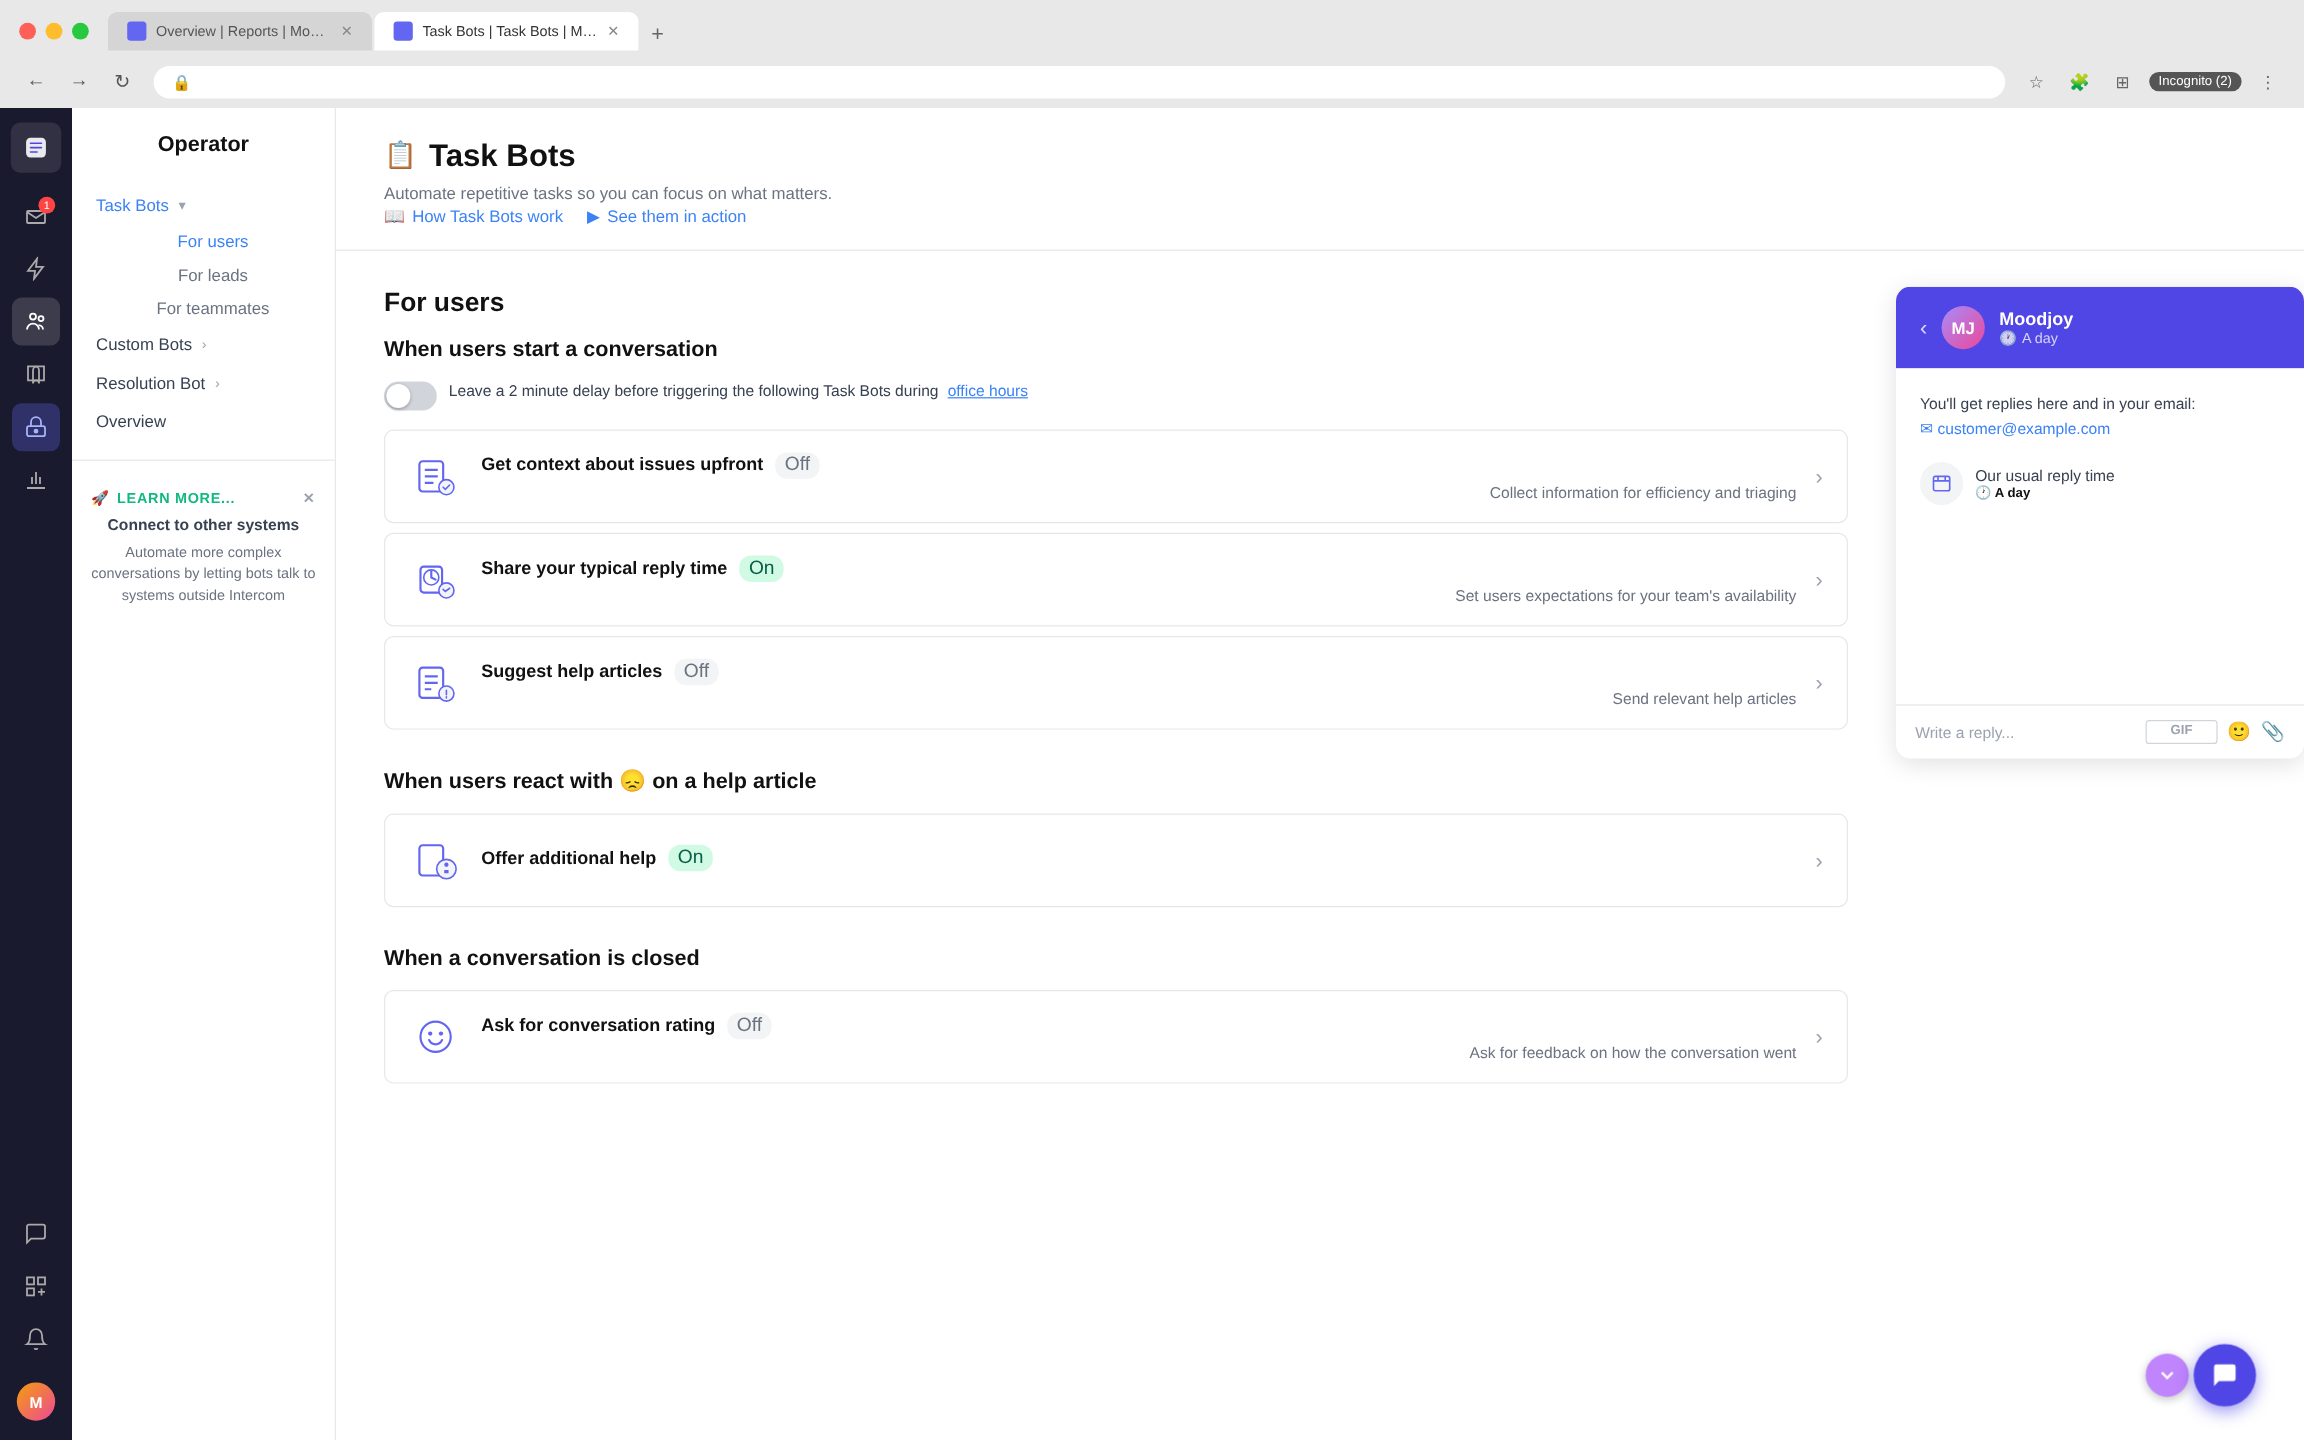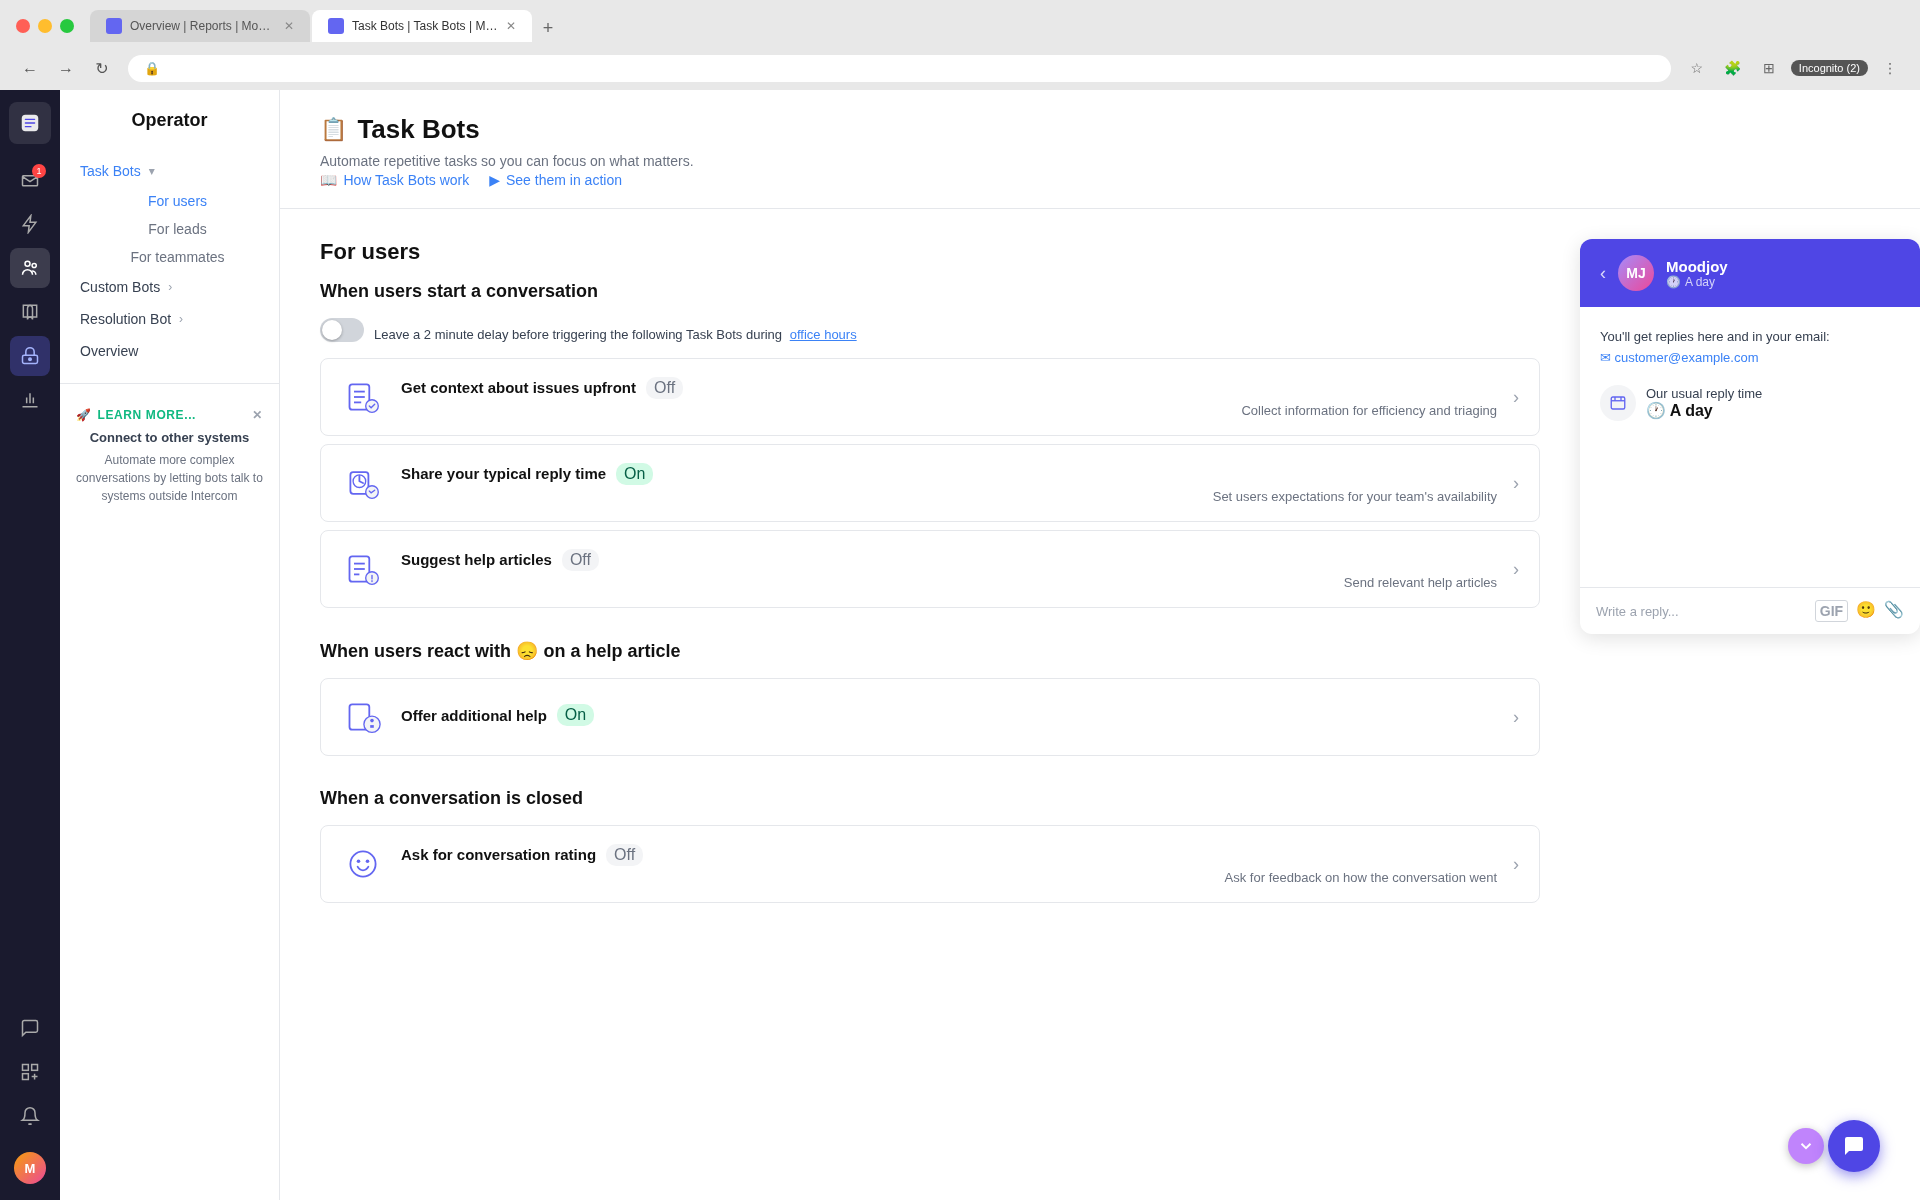--- a/index.html
+++ b/index.html
@@ -62,21 +62,21 @@
     .page-links { display: flex; gap: 20px; }
     .page-link { display: flex; align-items: center; gap: 6px; font-size: 14px; color: #3b82f6; cursor: pointer; }
 
     
     .content-with-preview { display: flex; gap: 0; }
     .content-main { flex: 1; padding: 30px 40px; }
 
     .section-title { font-size: 18px; font-weight: 700; color: #111; margin-bottom: 20px; }
 
     
-    .toggle-row { display: flex; align-items: flex-end; gap: 10px; margin-bottom: 16px; }
+    .toggle-row { display: flex; align-items: flex-start; gap: 10px; margin-bottom: 16px; }
     .toggle { width: 44px; height: 24px; border-radius: 12px; background: #d1d5db; display: flex; align-items: center; padding: 2px; cursor: pointer; flex-shrink: 0; }
     .toggle.off { background: #d1d5db; }
     .toggle-knob { width: 20px; height: 20px; border-radius: 50%; background: #fff; box-shadow: 0 1px 3px rgba(0,0,0,0.3); transition: transform 0.2s; }
     .toggle-label { font-size: 13px; color: #374151; }
     .toggle-label a { color: #3b82f6; }
 
     
     .bot-cards { display: flex; flex-direction: column; gap: 8px; margin-bottom: 32px; }
     .bot-card { background: #fff; border: 1px solid #e5e7eb; border-radius: 8px; display: flex; align-items: center; padding: 16px 20px; cursor: pointer; gap: 16px; text-align: right; }
     .bot-card-icon { width: 44px; height: 44px; flex-shrink: 0; display: flex; align-items: center; justify-content: center; }
@@ -99,21 +99,21 @@
     .chat-header-back { color: rgba(255,255,255,0.8); font-size: 18px; cursor: pointer; }
     .chat-avatar { width: 36px; height: 36px; border-radius: 50%; background: linear-gradient(135deg, #a78bfa, #ec4899); display: flex; align-items: center; justify-content: center; font-size: 14px; font-weight: 700; color: #fff; flex-shrink: 0; }
     .chat-header-info { flex: 1; }
     .chat-header-name { font-size: 15px; font-weight: 600; color: #fff; }
     .chat-header-status { font-size: 12px; color: rgba(255,255,255,0.75); display: flex; align-items: center; gap: 4px; }
     .chat-body { padding: 20px; min-height: 280px; background: #fff; }
     .chat-message { font-size: 13px; color: #374151; line-height: 1.6; margin-bottom: 12px; }
     .chat-message-email { color: #3b82f6; font-size: 13px; }
     .reply-time-icon { width: 36px; height: 36px; background: #f3f4f6; border-radius: 50%; display: flex; align-items: center; justify-content: center; font-size: 16px; flex-shrink: 0; }
     .reply-time-text { font-size: 13px; color: #374151; }
-    .reply-time-value { font-size: 16px; font-weight: 600; color: #111; }
+    .reply-time-value { font-size: 11px; font-weight: 600; color: #111; }
     .chat-footer { border-top: 1px solid #e5e7eb; padding: 12px 16px; display: flex; align-items: center; gap: 8px; }
     .chat-input-placeholder { flex: 1; font-size: 13px; color: #9ca3af; }
     .chat-footer-actions { display: flex; gap: 8px; color: #9ca3af; font-size: 16px; }
 
     
     .floating-chat { position: fixed; bottom: 30px; right: 30px; width: 52px; height: 52px; background: #4f46e5; border-radius: 50%; display: flex; align-items: center; justify-content: center; cursor: pointer; box-shadow: 0 4px 14px rgba(79,70,229,0.5); z-index: 1000; }
     .floating-chat-down { position: fixed; bottom: 30px; right: 90px; width: 36px; height: 36px; background: #a78bfa; border-radius: 50%; display: flex; align-items: center; justify-content: center; cursor: pointer; box-shadow: 0 2px 8px rgba(0,0,0,0.2); z-index: 1000; }
   </style>
 </head>
 <body>
@@ -461,21 +461,21 @@
                 <div class="reply-time-value">
                   <span>🕐 </span>
                   <span>A day</span>
                 </div>
               </div>
             </div>
           </div>
           <div class="chat-footer">
             <span class="chat-input-placeholder">Write a reply...</span>
             <div class="chat-footer-actions">
-              <span style="font-size:14px; font-weight:700; color:#9ca3af; border:1px solid #d1d5db; padding:2px 4px; border-radius:3px;">GIF</span>
+              <span style="font-size:11px; font-weight:700; color:#9ca3af; border:1px solid #d1d5db; padding:2px 20px; border-radius:3px;">GIF</span>
               <span>🙂</span>
               <span>📎</span>
             </div>
           </div>
         </div>
       </div>
 
     </div>
   </div>
 

